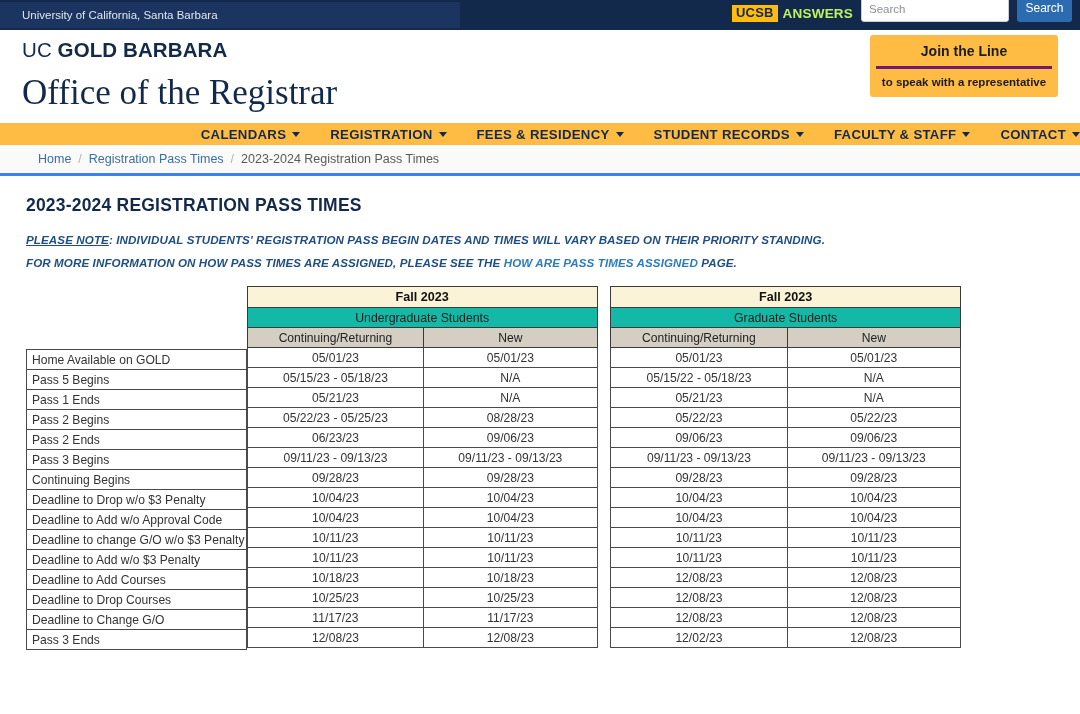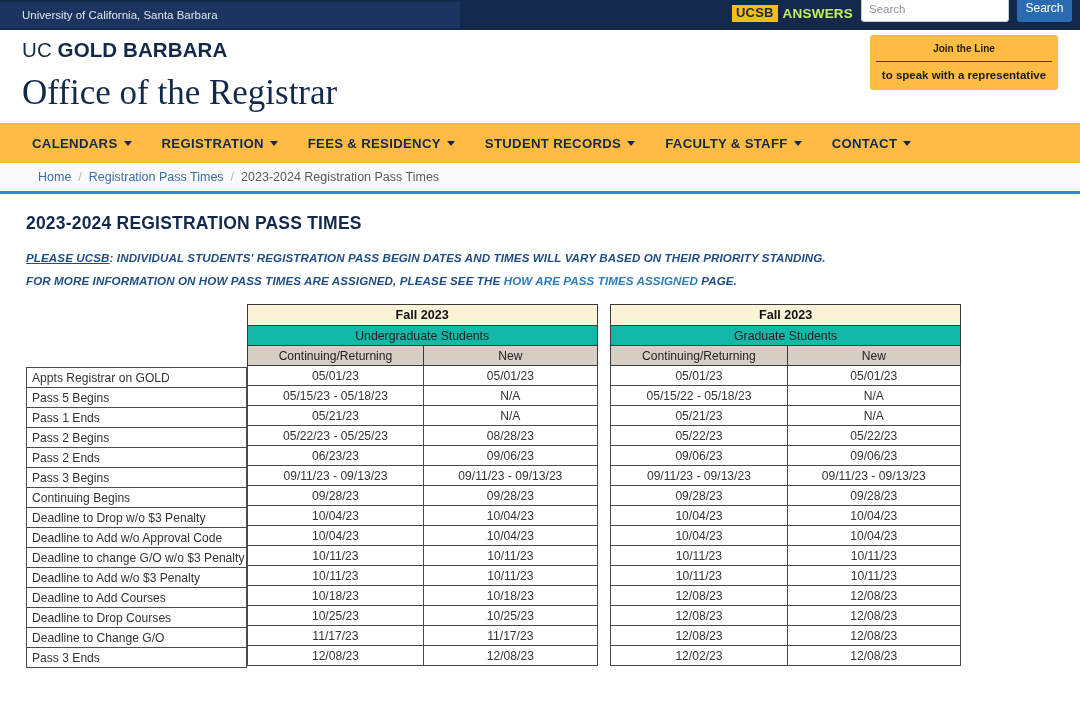--- a/index.html
+++ b/index.html
@@ -107,39 +107,40 @@
     width: 188px;
     background: #febc44;
     border-radius: 3px;
     padding: 8px 6px 9px;
     text-align: center;
     cursor: pointer;
   }
   .jtl-title {
     color: #1b1b1b;
     font-weight: bold;
-    font-size: 10px;
+    font-size: 14px;
     padding-bottom: 7px;
-    border-bottom: 1px solid #701a75;
+    border-bottom: 3px solid #701a75;
   }
   .jtl-sub {
     color: #1b1b1b;
     font-weight: bold;
     font-size: 11.5px;
     padding-top: 7px;
   }
 
   
   .mainnav {
-    height: 40px;
+    height: 22px;
     background: #febc44;
     display: flex;
     align-items: center;
     padding-left: 32px;
     gap: 30px;
+    justify-content: flex-end;
   }
   .navitem {
     display: flex;
     align-items: center;
     gap: 6px;
     color: #13294b;
     font-weight: bold;
     font-size: 13.2px;
     letter-spacing: .3px;
     cursor: pointer;
@@ -306,33 +307,33 @@
   <span class="crumb-sep">/</span>
   <span class="crumb-link">Registration Pass Times</span>
   <span class="crumb-sep">/</span>
   <span class="crumb-current">2023-2024 Registration Pass Times</span>
 </div>
 
 <div class="content">
   <div class="page-title">2023-2024 REGISTRATION PASS TIMES</div>
 
   <div class="note">
-    <u>PLEASE UCSB</u><span>: INDIVIDUAL STUDENTS' REGISTRATION PASS BEGIN DATES AND TIMES WILL VARY BASED ON THEIR PRIORITY STANDING.</span>
+    <u>PLEASE NOTE</u><span>: INDIVIDUAL STUDENTS' REGISTRATION PASS BEGIN DATES AND TIMES WILL VARY BASED ON THEIR PRIORITY STANDING.</span>
   </div>
   <div class="note">
     <span>FOR MORE INFORMATION ON HOW PASS TIMES ARE ASSIGNED, PLEASE SEE THE </span><span class="inline-link">HOW ARE PASS TIMES ASSIGNED</span><span> PAGE.</span>
   </div>
 
   <div class="table-wrap">
     <div class="layout">
 
       <table class="grid left-labels">
         <tbody>
           <tr>
-              <td class="rowlabel lbl-col">Appts Registrar on GOLD</td>
+              <td class="rowlabel lbl-col">Home Available on GOLD</td>
             </tr>
           <tr>
               <td class="rowlabel lbl-col">Pass 5 Begins</td>
             </tr>
           <tr>
               <td class="rowlabel lbl-col">Pass 1 Ends</td>
             </tr>
           <tr>
               <td class="rowlabel lbl-col">Pass 2 Begins</td>
             </tr>

